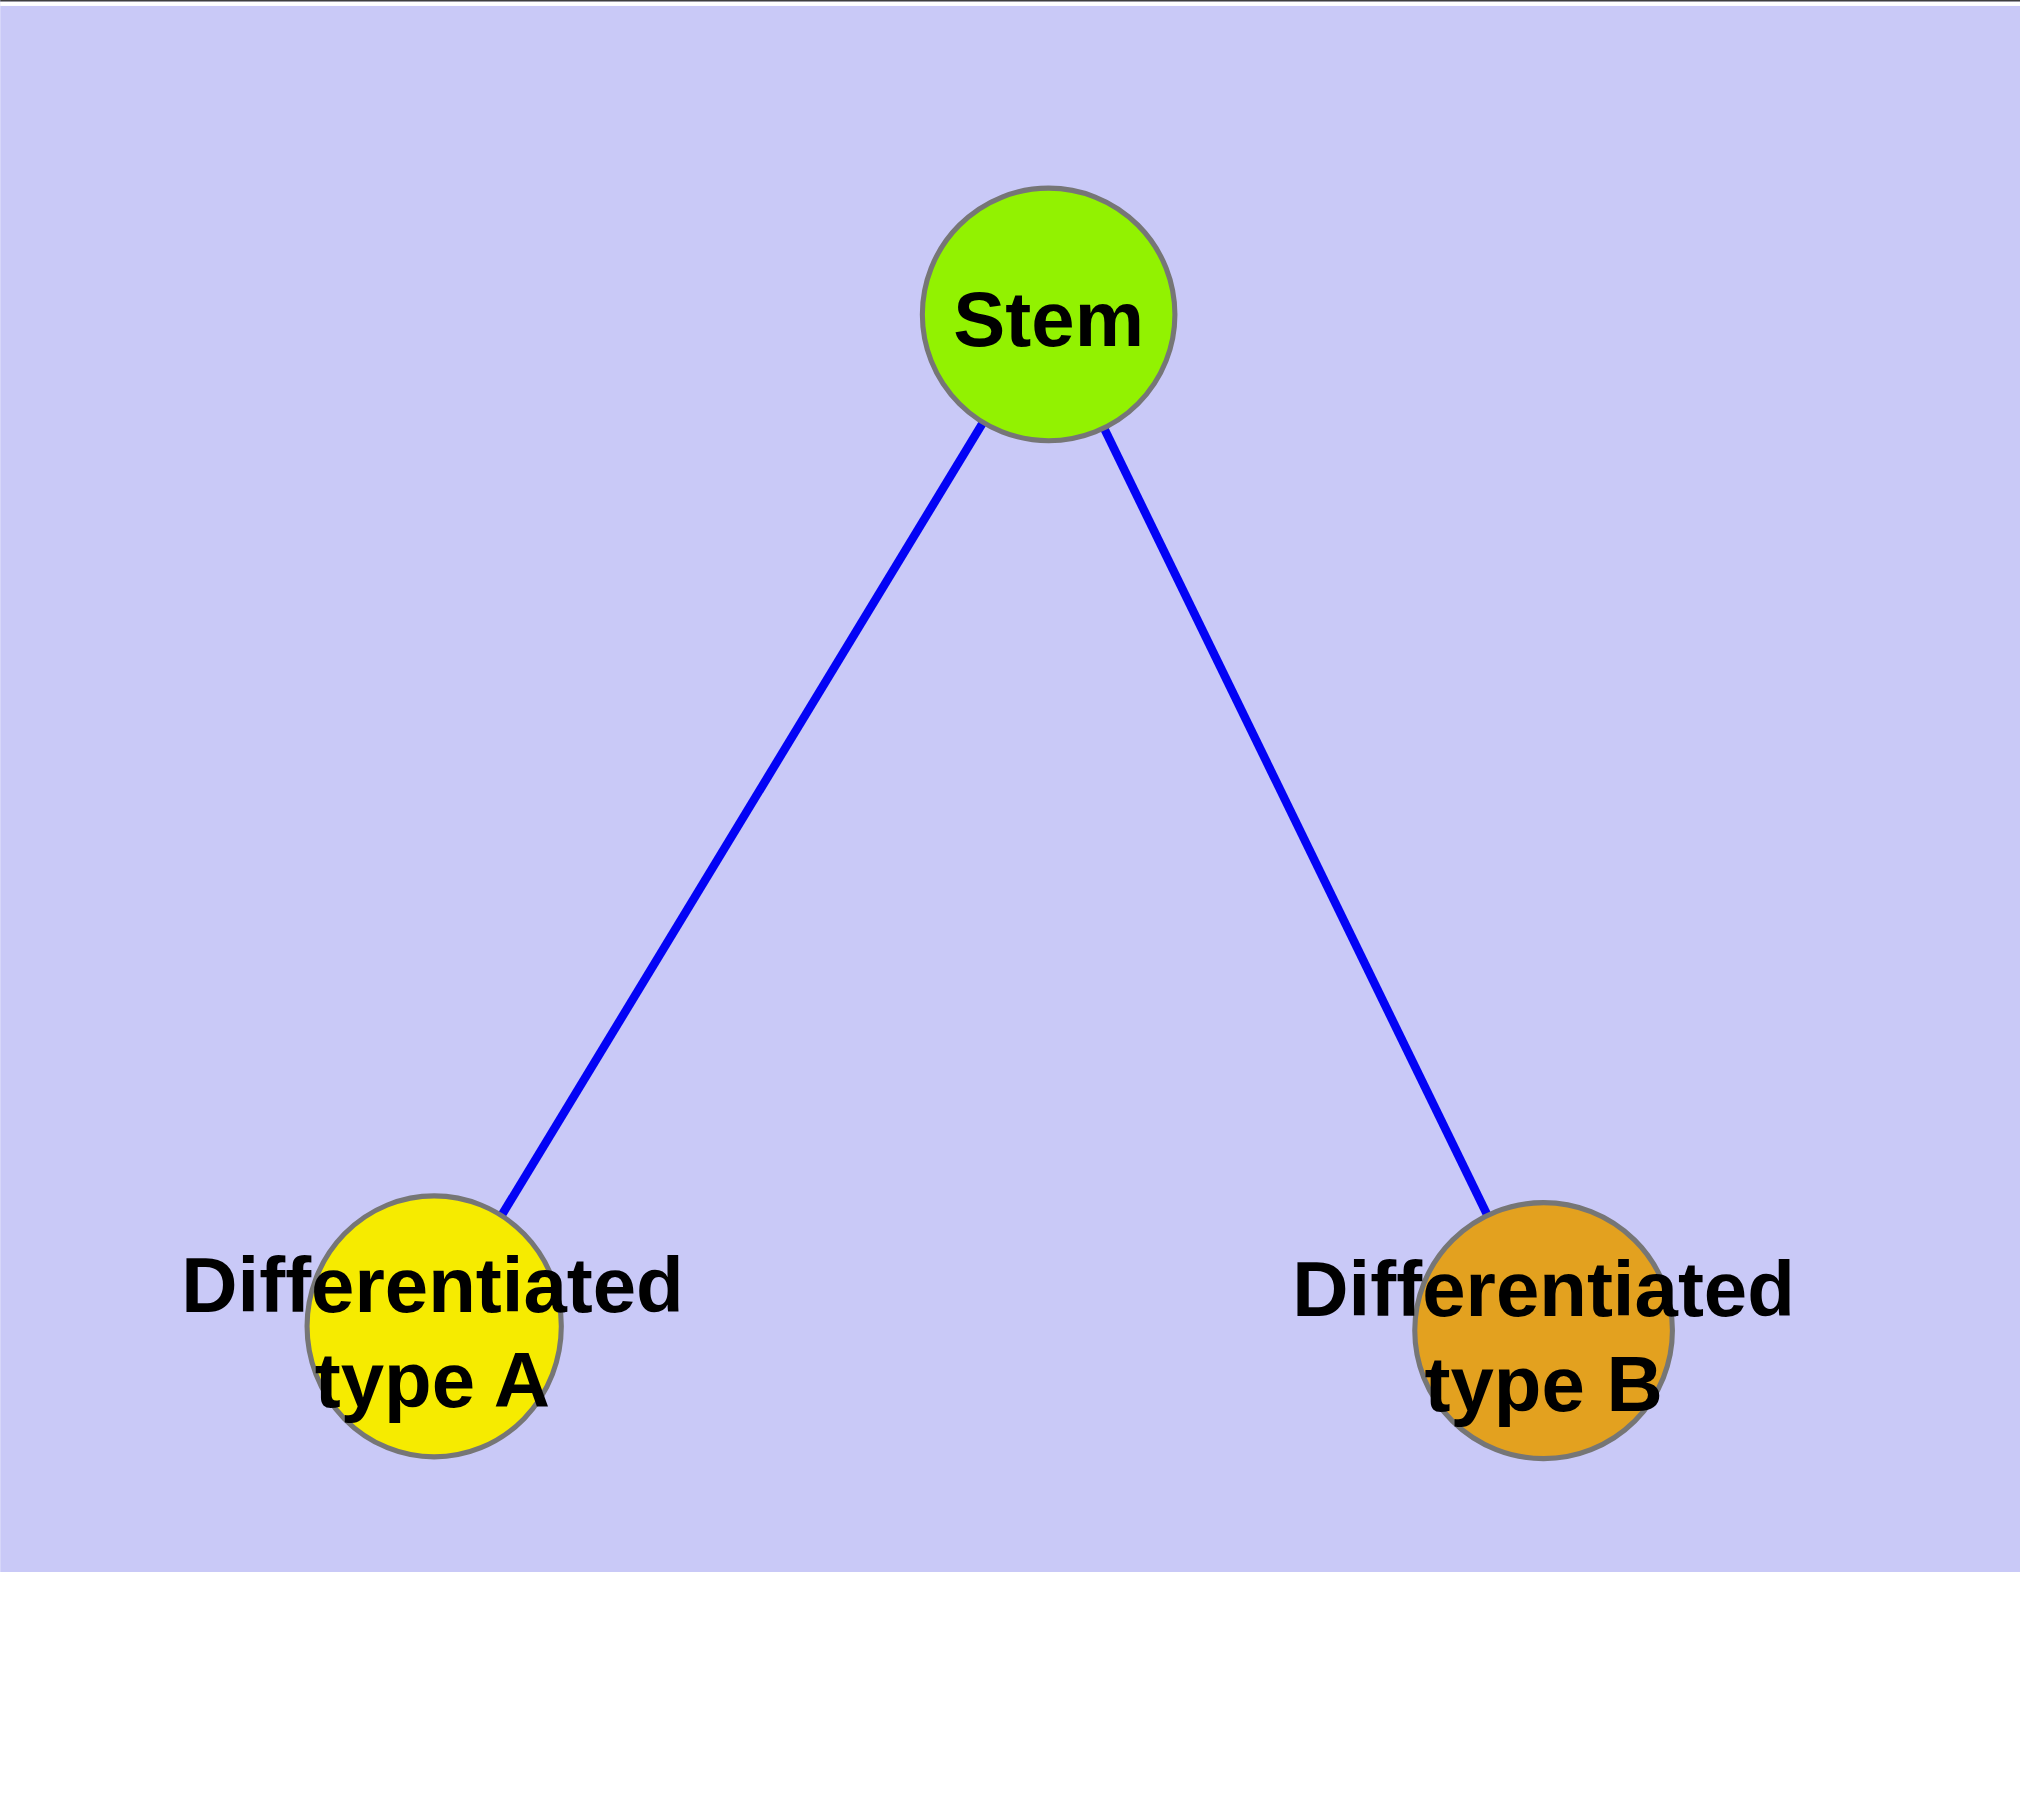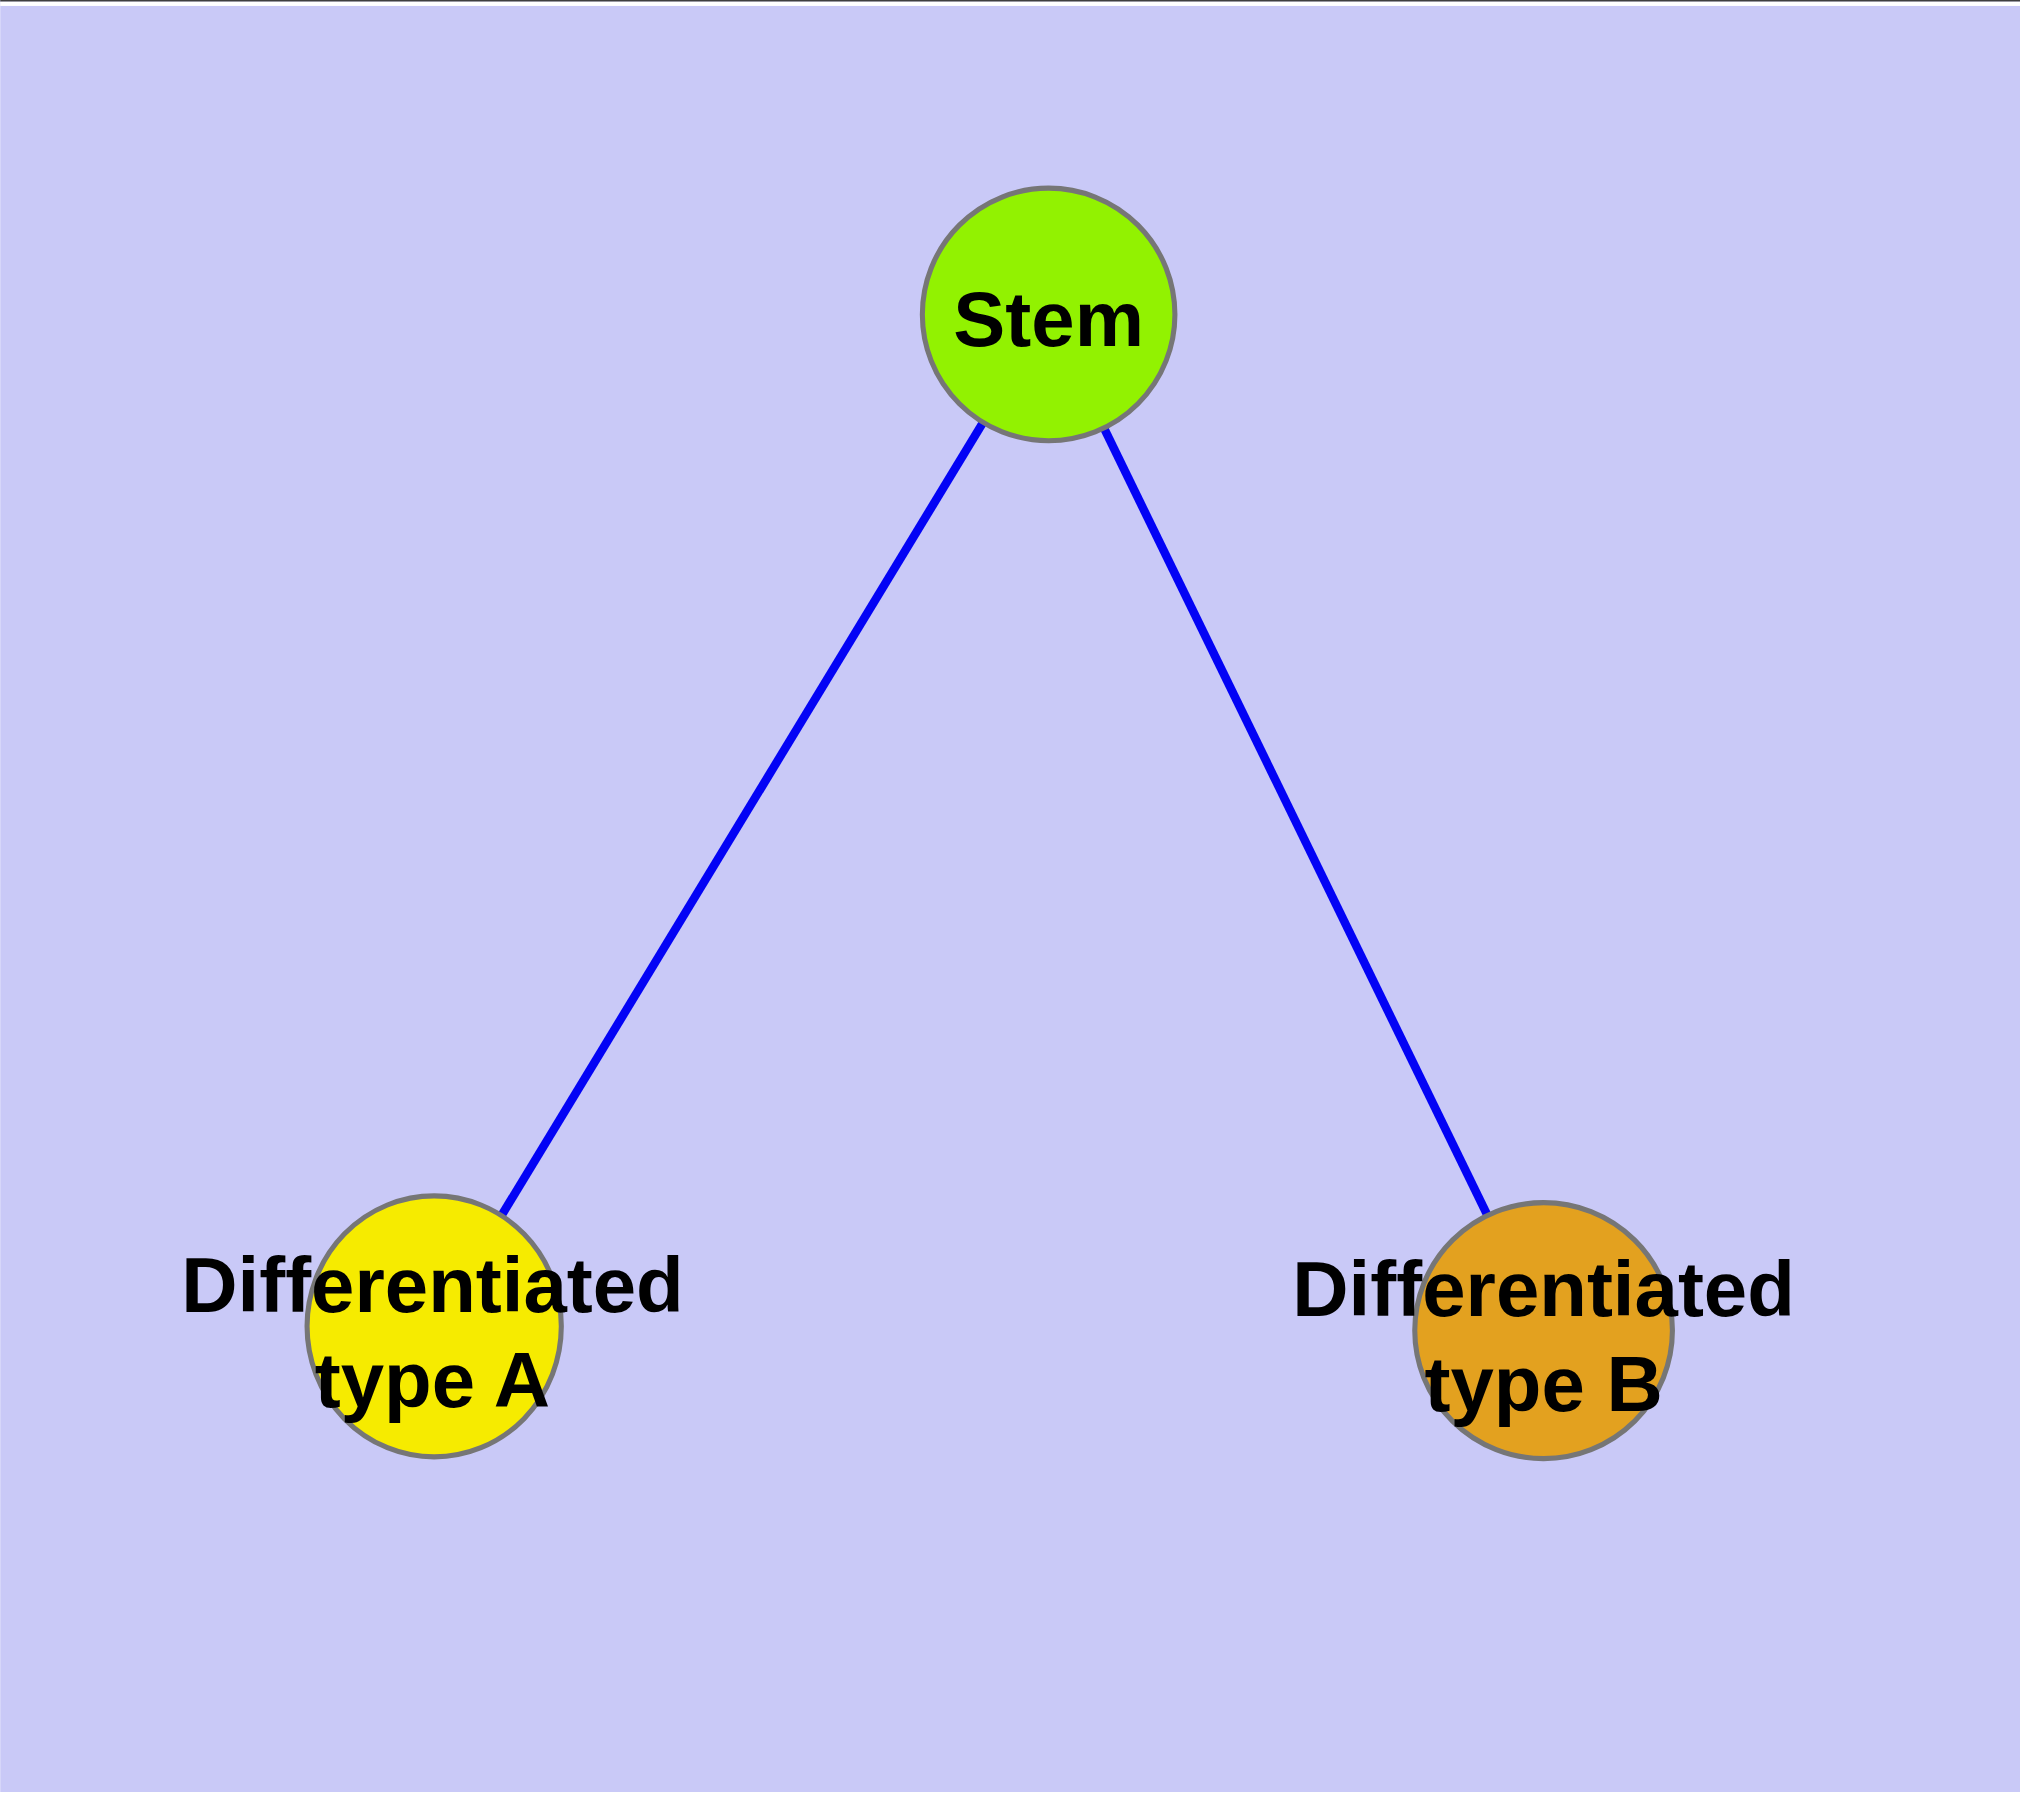--- a/index.html
+++ b/index.html
@@ -3,21 +3,21 @@
 <meta charset="utf-8">
 <style>
   html, body {
     margin: 0;
     padding: 0;
     background: #ffffff;
   }
   .stage {
     position: relative;
     width: 2021px;
-    height: 1792px;
+    height: 1572px;
     overflow: hidden;
   }
   svg.graph {
     position: absolute;
     top: 0;
     left: 0;
     display: block;
   }
   .node-label {
     font-family: "Liberation Sans", "DejaVu Sans", sans-serif;

